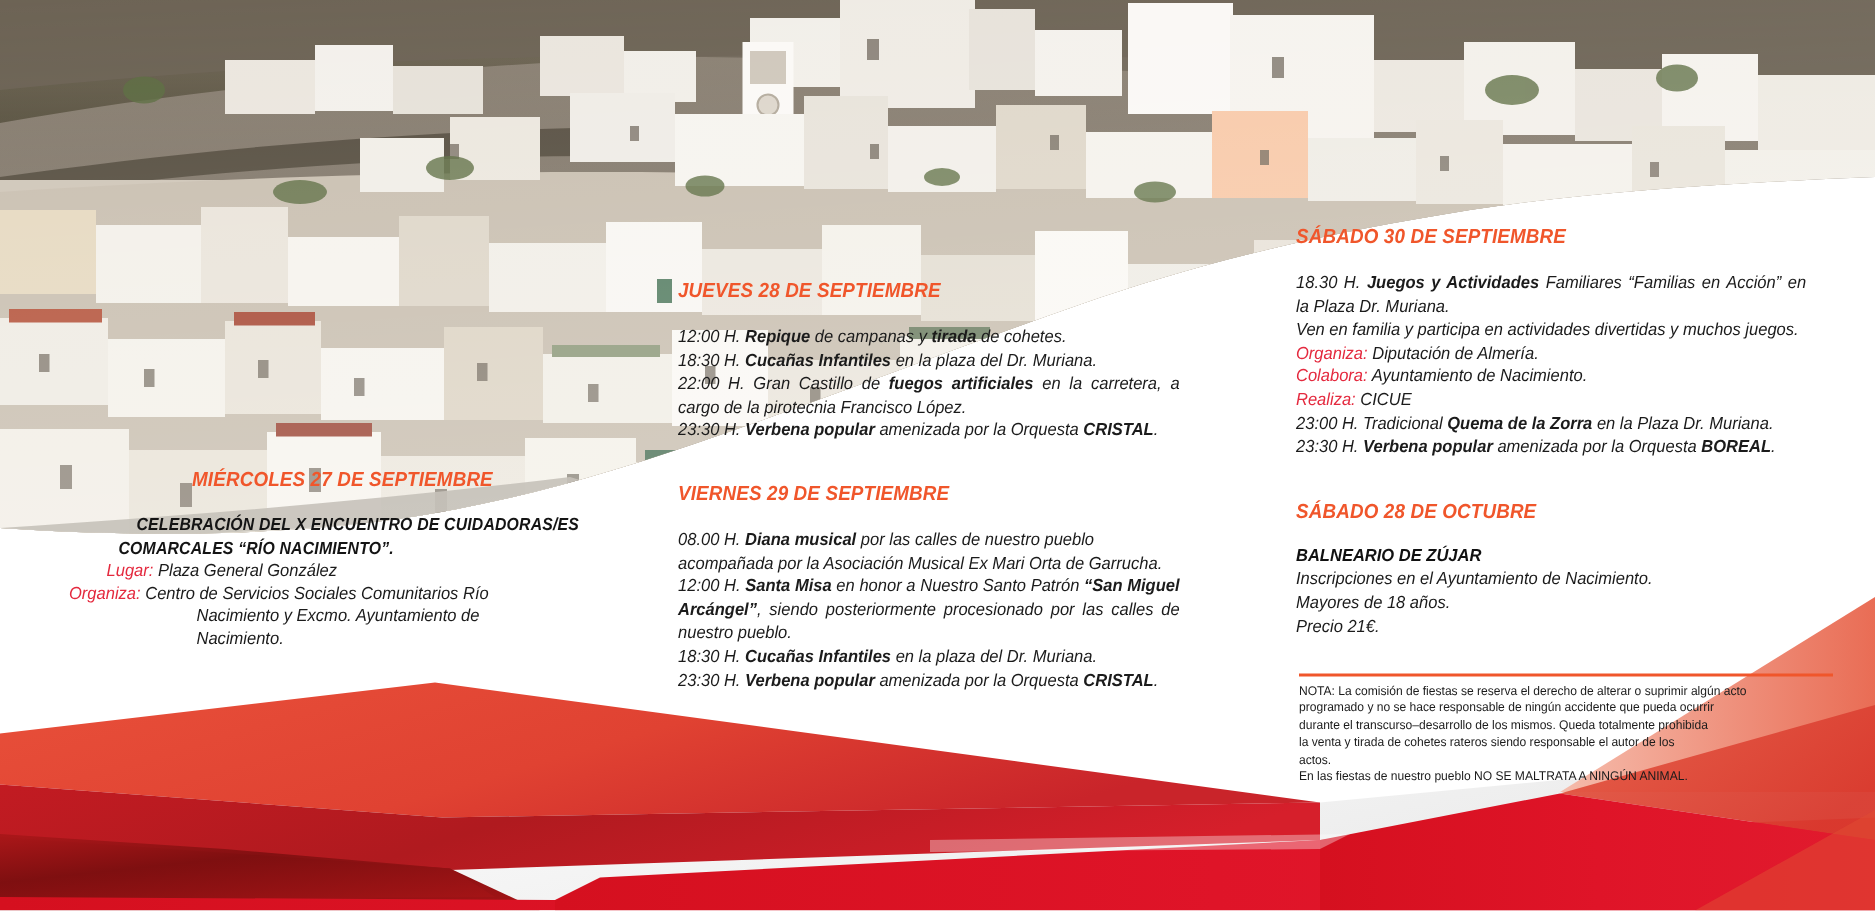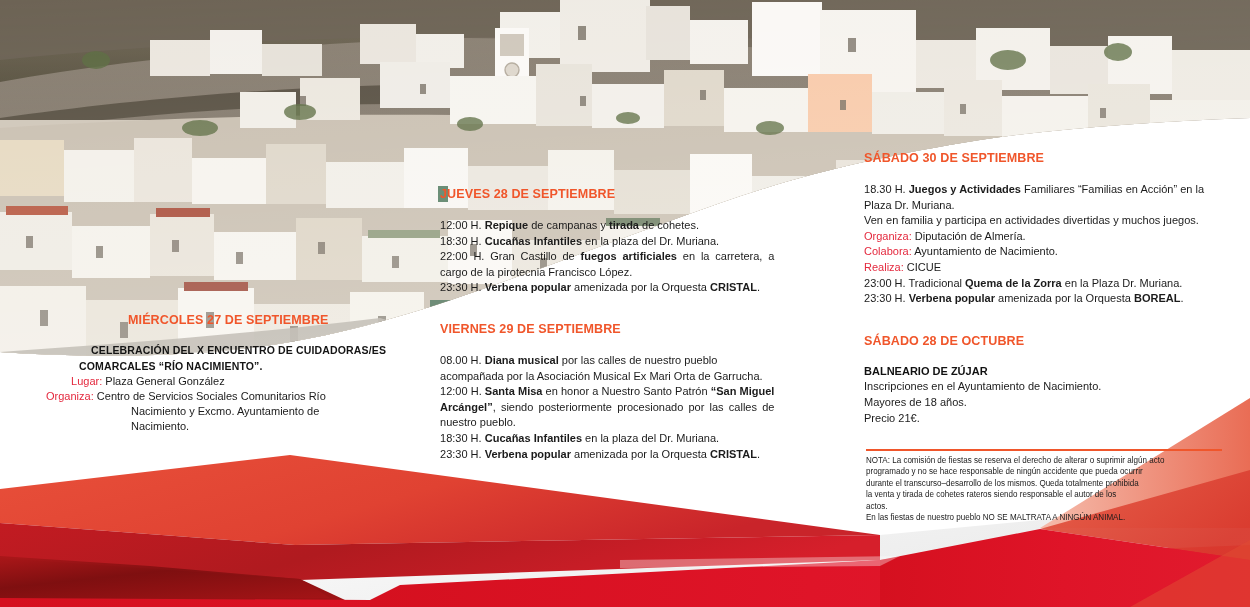--- a/index.html
+++ b/index.html
@@ -14,23 +14,23 @@
   .page{position:absolute;inset:0;width:1250px;height:607px;overflow:hidden;background:#fff;}
 
   
   .photo-wrap{position:absolute;left:0;top:0;width:1250px;height:360px;overflow:hidden;}
   .photo-svg{position:absolute;left:0;top:0;}
 
   
   .deco-svg{position:absolute;left:0;top:0;width:1250px;height:607px;pointer-events:none;}
 
   
-  .col{position:absolute;}
+  .col{position:absolute;font-style:italic;}
   #col-left{left:46px;top:312px;width:345px;}
-  #col-mid{left:440px;top:186px;width:352px;}
+  #col-mid{left:452px;top:186px;width:352px;}
   #col-right{left:864px;top:150px;width:358px;}
 
   .day-heading{
     font-family:"Liberation Sans", sans-serif;
     font-weight:bold;
     font-size:13.5px;
     letter-spacing:.1px;
     color:#F0562B;
     text-transform:uppercase;
     transform:scaleX(.93);

